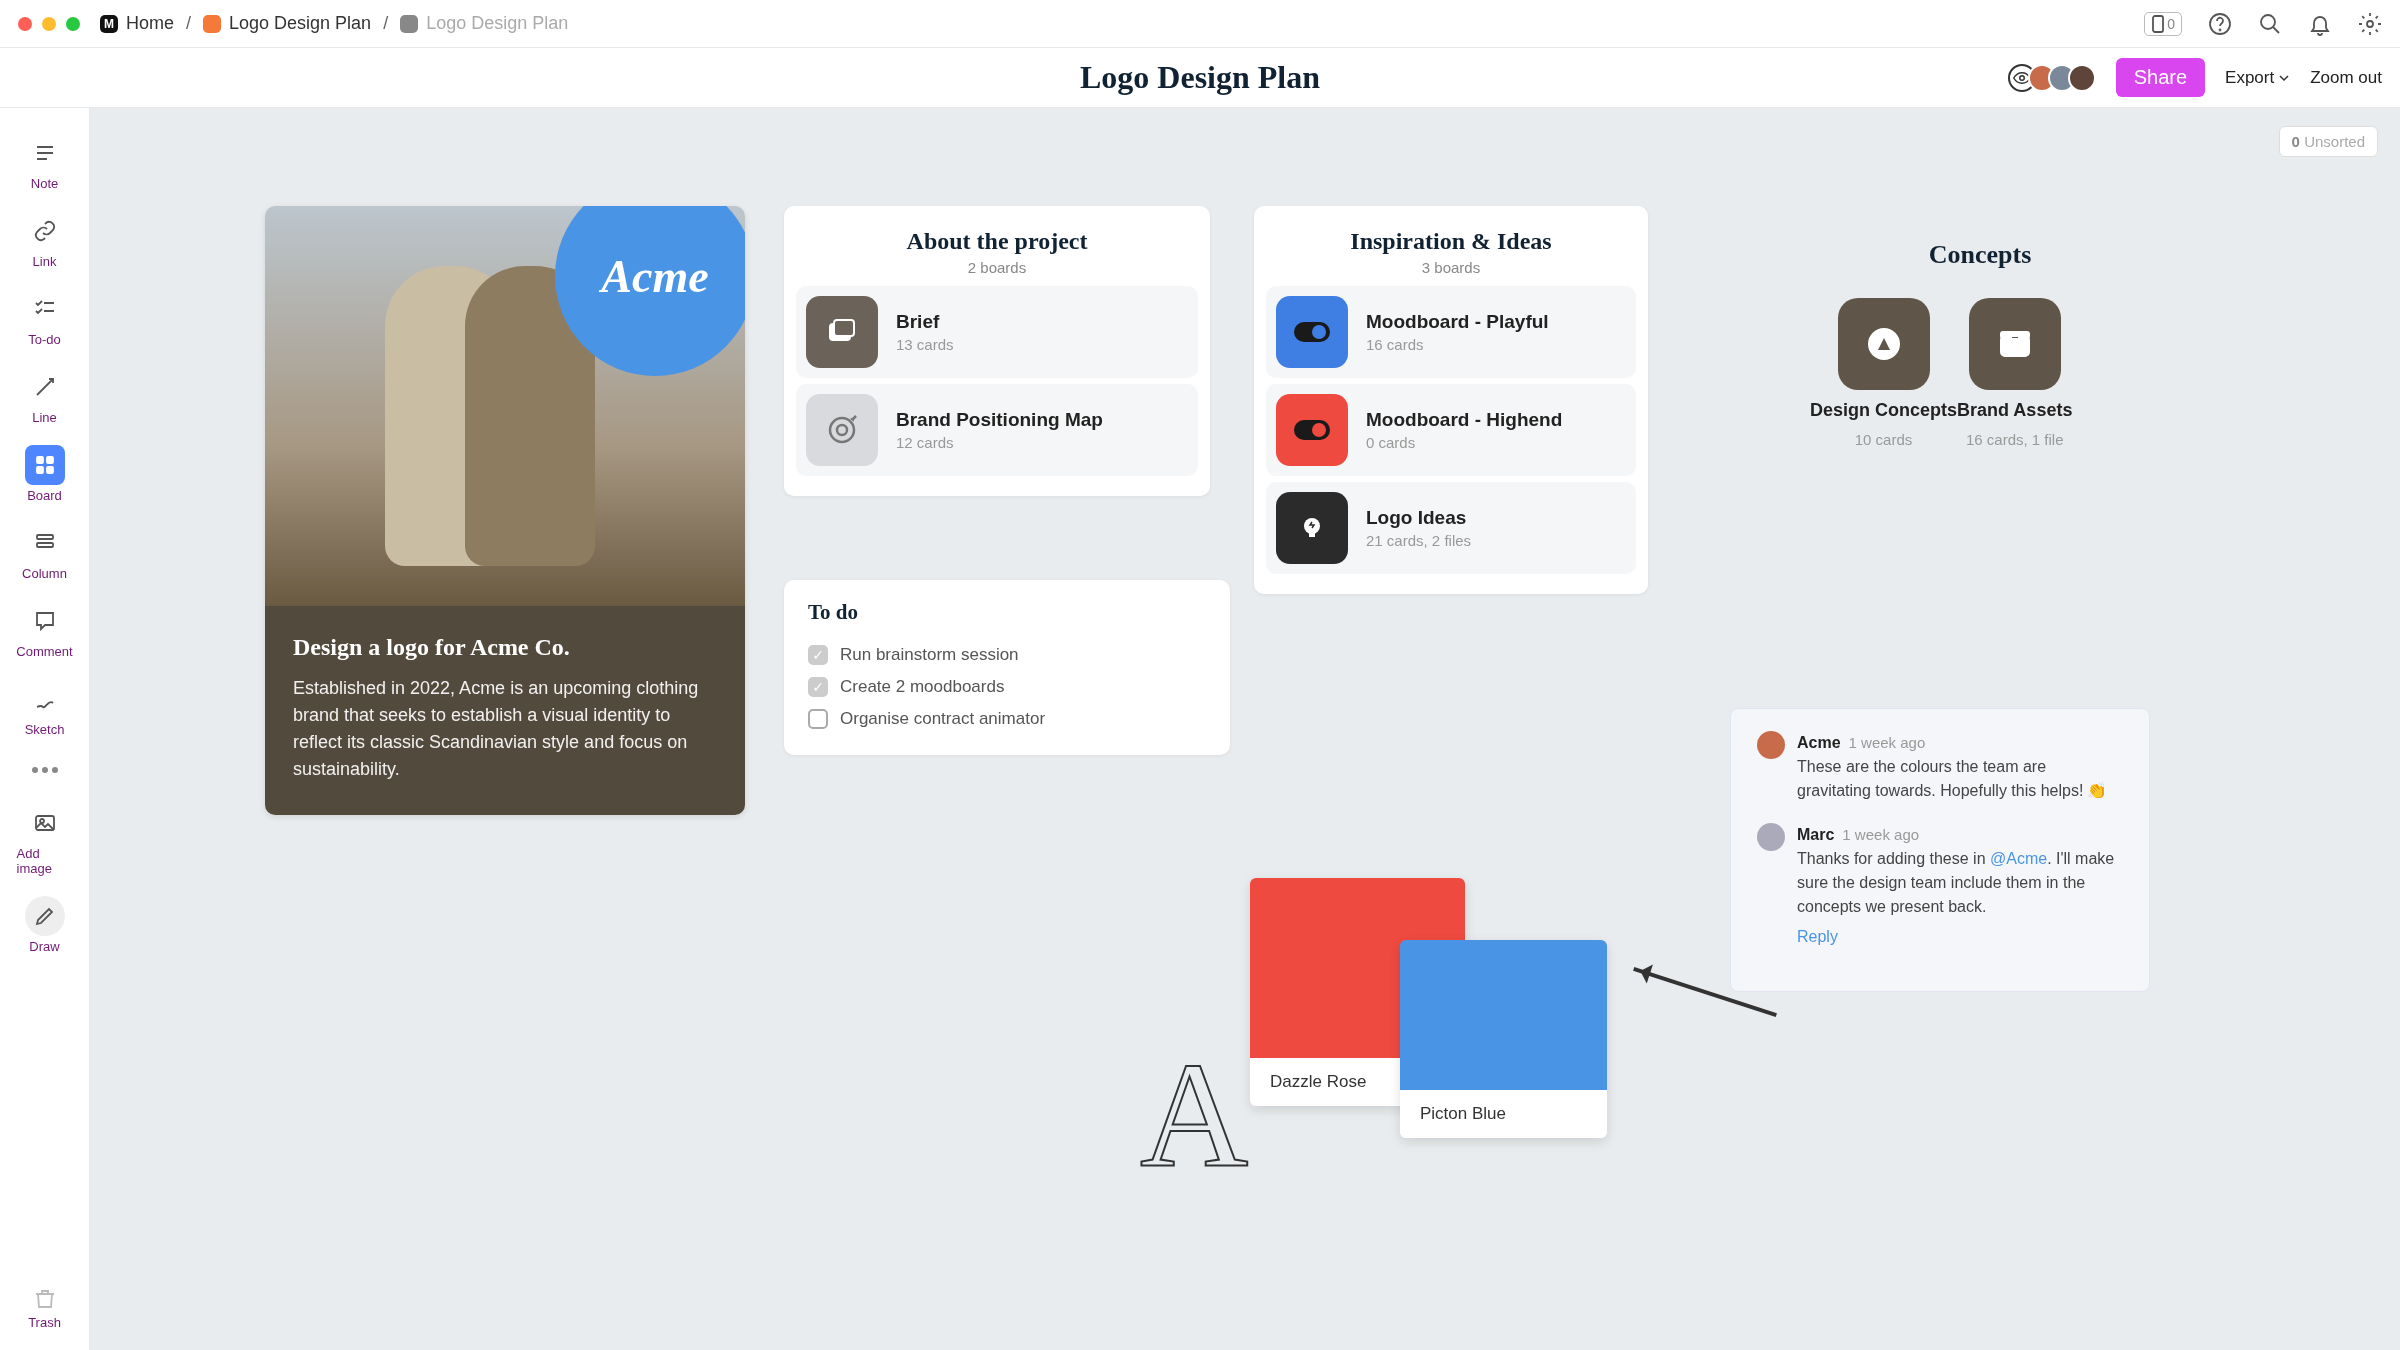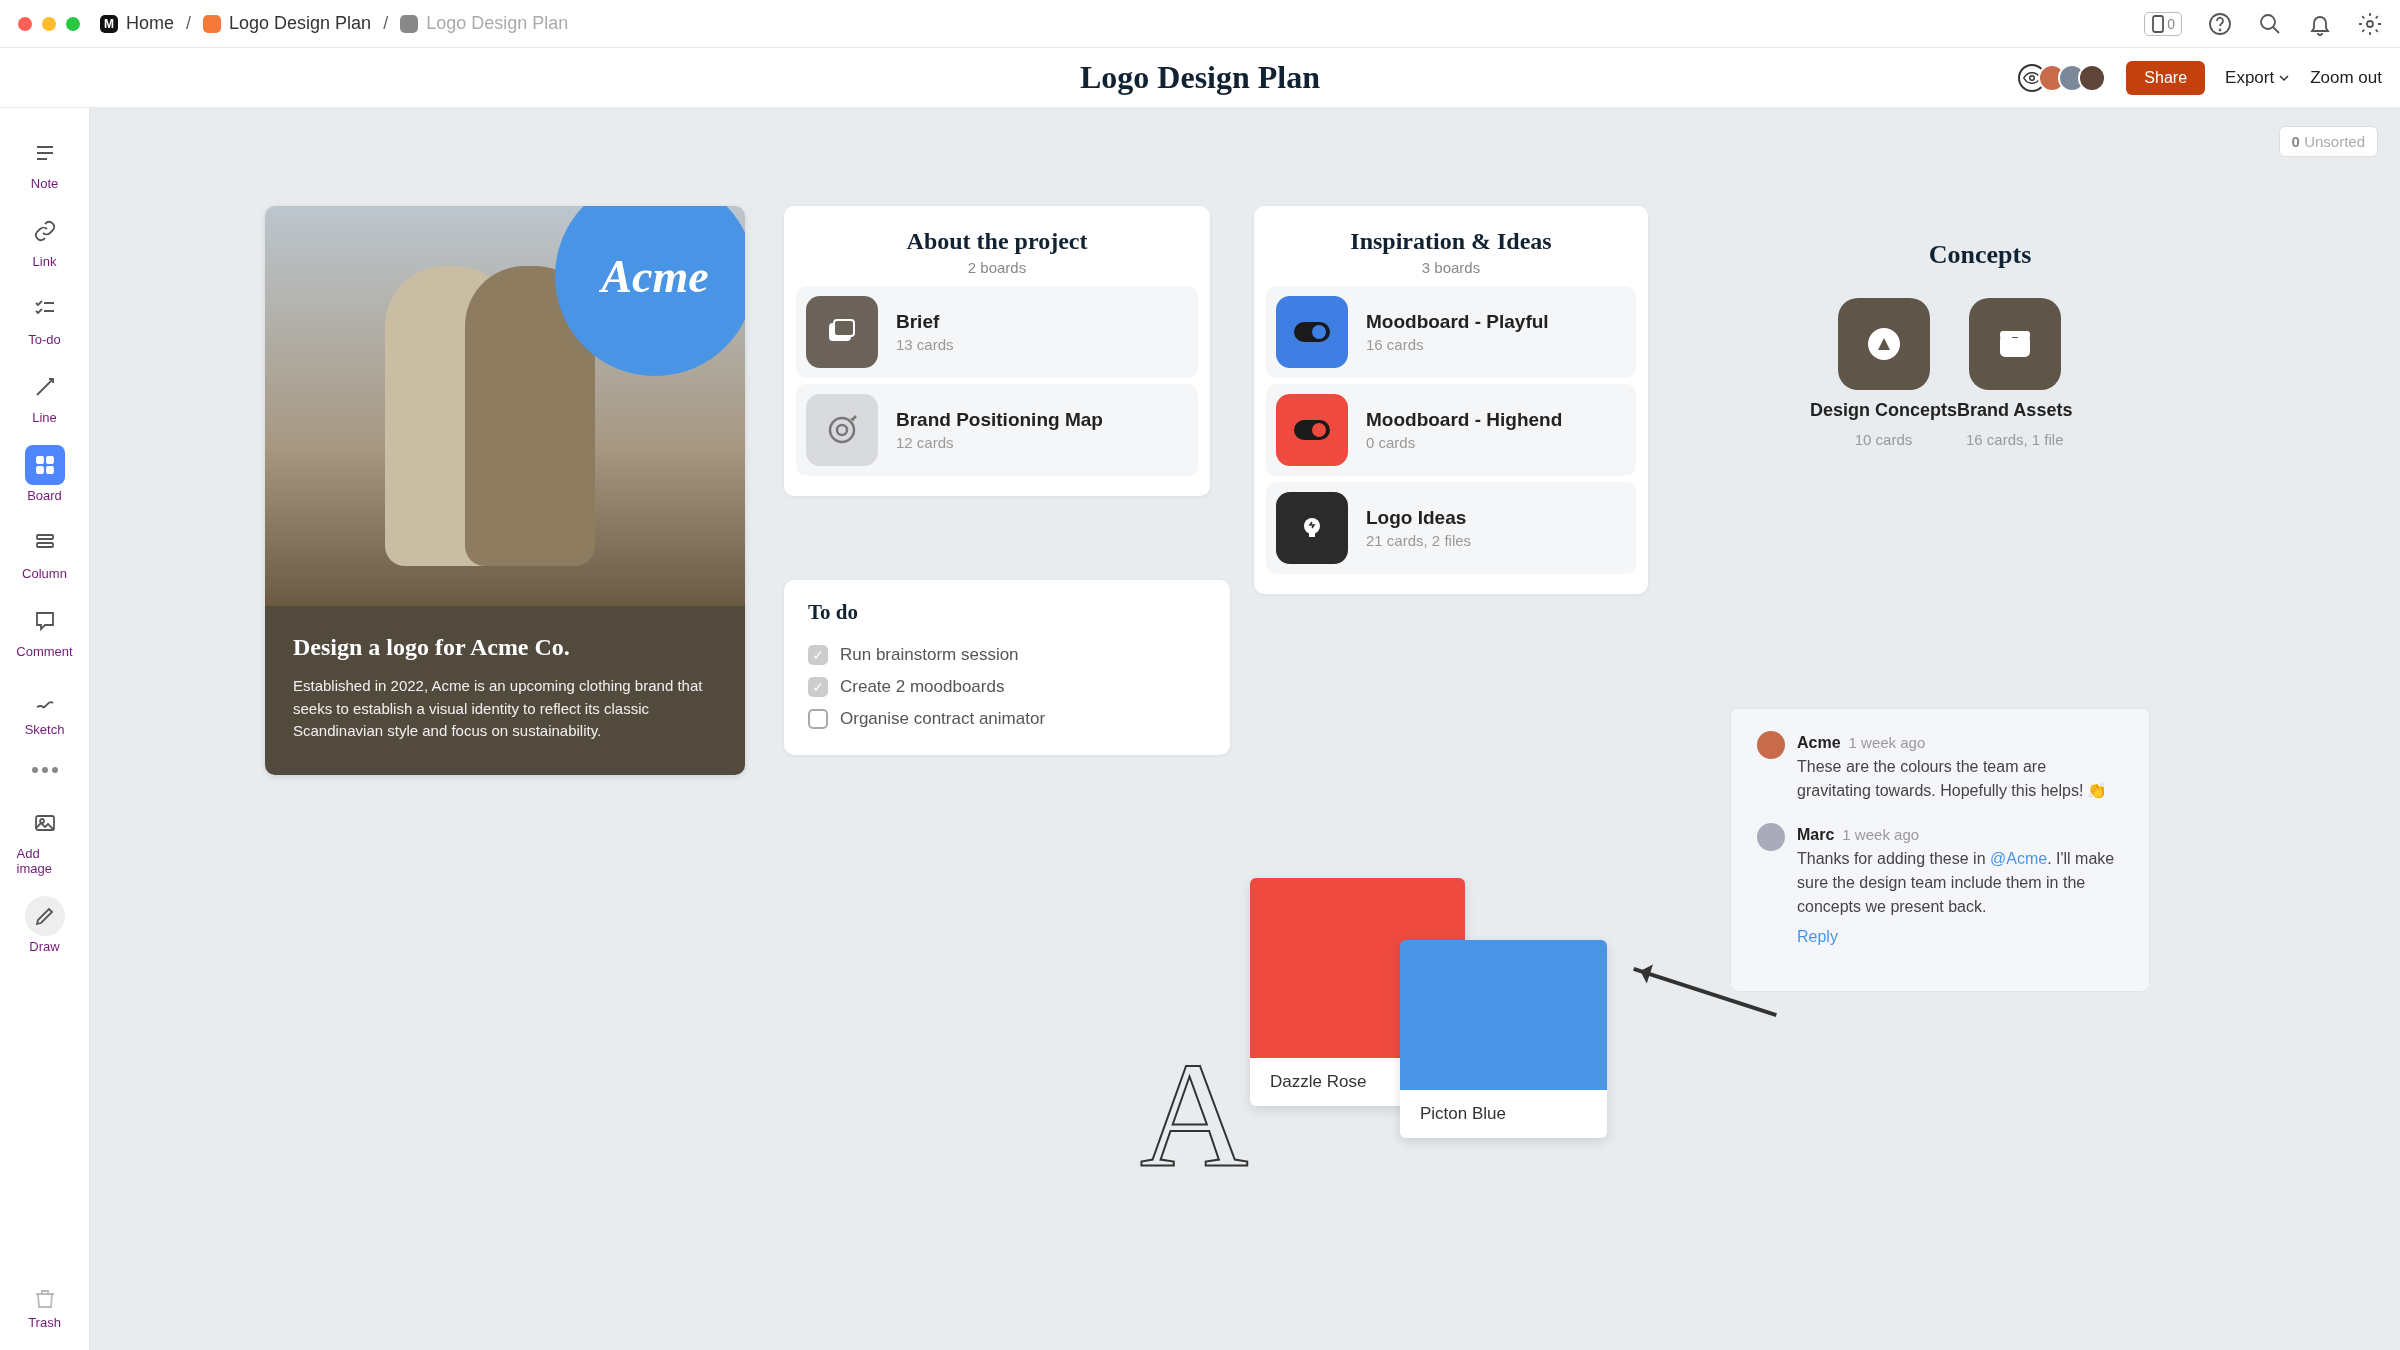--- a/index.html
+++ b/index.html
@@ -11,21 +11,21 @@
 .crumb{display:flex;align-items:center;gap:8px;color:#333}
 .crumb-icon{width:18px;height:18px;border-radius:5px;display:flex;align-items:center;justify-content:center}
 .crumb.dim{color:#aaa}
 .top-right{margin-left:auto;display:flex;align-items:center;gap:26px}
 .ico{width:24px;height:24px;stroke:#555;fill:none;stroke-width:1.8}
 .header{height:60px;background:#fff;border-bottom:1px solid #e6e8ea;display:flex;align-items:center;justify-content:center;position:relative}
 .header h1{font-family:Georgia,serif;font-weight:700;font-size:32px;color:#123}
 .header-right{position:absolute;right:18px;display:flex;align-items:center;gap:20px}
 .avatar-stack{display:flex}
 .avatar{width:28px;height:28px;border-radius:50%;border:2px solid #fff;margin-left:-8px}
-.btn-share{background:#c2410c;color:#fff;border:none;padding:8px 18px;border-radius:6px;font-size:16px;font-weight:500;cursor:pointer}
+.btn-share{background:#d946ef;color:#fff;border:none;padding:8px 18px;border-radius:6px;font-size:20px;font-weight:500;cursor:pointer}
 .hdr-link{font-size:17px;color:#222;cursor:pointer;display:flex;align-items:center;gap:4px}
 .workspace{position:absolute;top:108px;left:0;right:0;bottom:0}
 .left-tools{position:absolute;top:0;left:0;width:90px;height:100%;background:#fff;border-right:1px solid #e6e8ea;display:flex;flex-direction:column;align-items:center;padding-top:18px;gap:6px}
 .tool{display:flex;flex-direction:column;align-items:center;gap:3px;padding:7px 6px;border-radius:10px;cursor:pointer;width:68px}
 .tool.active .tool-ico{background:#4d86ff;border-radius:8px}
 .tool.active .tool-ico svg *{stroke:#fff;fill:#fff}
 .tool-ico{width:40px;height:40px;display:flex;align-items:center;justify-content:center}
 .tool-label{font-size:13px;color:#701a75}
 .tool-dots{display:flex;gap:4px;padding:10px}
 .tool-dot{width:6px;height:6px;background:#888;border-radius:50%}
@@ -36,21 +36,21 @@
 .unsorted-pill b{color:#888}
 
 .brief-card{position:absolute;left:175px;top:98px;width:480px;border-radius:10px;overflow:hidden;box-shadow:0 2px 6px rgba(0,0,0,.1)}
 .brief-img{height:400px;background:linear-gradient(180deg,#bcc6cd 0%,#a79883 60%,#6b5a42 100%);position:relative;display:flex;align-items:center;justify-content:center}
 .figure{position:absolute;width:130px;height:300px;background:#b5a58a;border-radius:60px 60px 20px 20px;bottom:40px}
 .figure.a{left:120px;background:#c9bda4}
 .figure.b{left:200px;background:#8d7c5f}
 .acme-circle{position:absolute;top:-30px;right:-10px;width:200px;height:200px;background:#4a94e6;border-radius:50%;display:flex;align-items:center;justify-content:center;color:#fff;font-family:Georgia,serif;font-size:46px;font-weight:700;font-style:italic}
 .brief-body{background:#534a3e;color:#fff;padding:28px 28px 32px}
 .brief-title{font-family:Georgia,serif;font-size:24px;font-weight:700;margin-bottom:14px}
-.brief-text{font-size:15px;line-height:1.5;opacity:.92}
+.brief-text{font-size:18px;line-height:1.5;opacity:.92}
 
 .group-card{position:absolute;background:#fff;border-radius:10px;padding:22px 0 14px;box-shadow:0 1px 4px rgba(0,0,0,.06)}
 .group-title{text-align:center;font-family:Georgia,serif;font-weight:700;font-size:24px;color:#123}
 .group-sub{text-align:center;font-size:15px;color:#888;margin-top:4px;margin-bottom:10px}
 .board-row{display:flex;align-items:center;gap:18px;margin:6px 12px;padding:10px;background:#f5f6f7;border-radius:10px;cursor:pointer}
 .board-ico{width:72px;height:72px;border-radius:14px;display:flex;align-items:center;justify-content:center}
 .board-name{font-size:19px;font-weight:600;color:#222}
 .board-meta{font-size:15px;color:#999;margin-top:3px}
 
 .about-card{left:694px;top:98px;width:426px}

